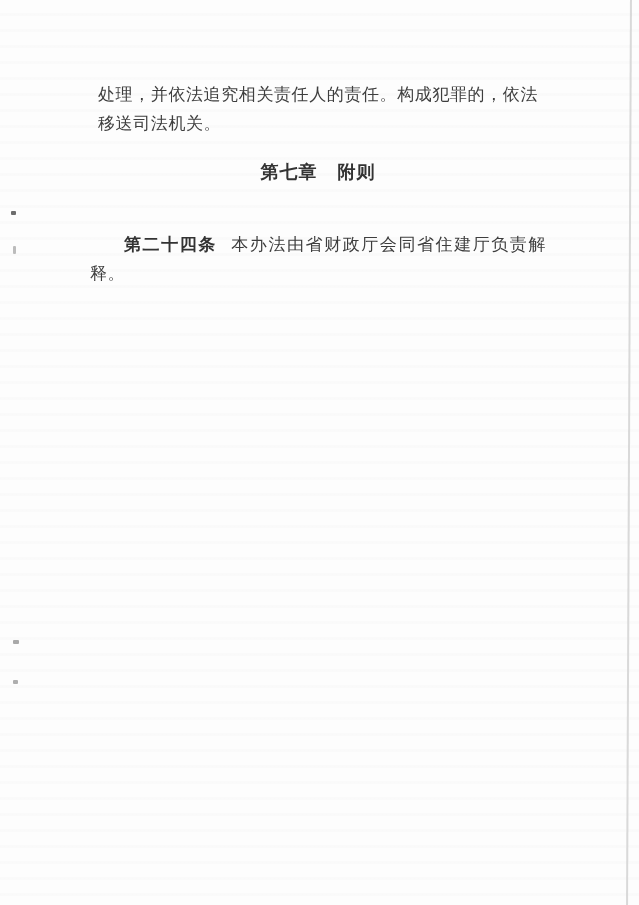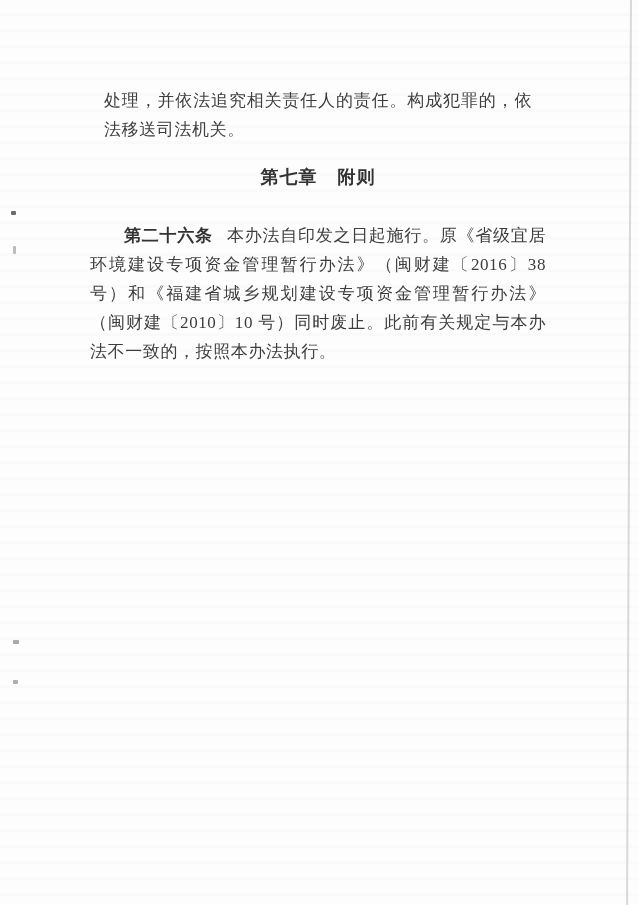--- a/index.html
+++ b/index.html
@@ -31,28 +31,28 @@
   .content {
     position: absolute;
     left: 90px;
     top: 72px;
     width: 456px;
     font-size: 17px;
     line-height: 29px;
     letter-spacing: 0.6px;
     text-align: justify;
   }
-  .para { margin: 14px; }
+  .para { margin: 8px; }
   .chapter {
-    margin: 20px 0 28px 0;
+    margin: 20px 0 43px 0;
     text-align: center;
     font-size: 18px;
     font-weight: bold;
     color: var(--heading, #333);
-    font-family: Liberation Mono, monospace;
+    font-family: Liberation Serif, serif;
     letter-spacing: 1px;
   }
   .chapter-title-gap { margin-left: 1.1em; }
   .article { margin: 0; text-indent: 2em; }
   .lead {
     font-weight: bold;
     font-family: "Liberation Sans", "DejaVu Sans", sans-serif;
     color: var(--heading, #333);
     margin-right: 0.85em;
   }
@@ -90,23 +90,23 @@
 <body>
 
 <div class="page">
 
   <div class="content">
 
     <p class="para">处理，并依法追究相关责任人的责任。构成犯罪的，依法移送司法机关。</p>
 
     <h2 class="chapter"><span>第七章</span><span class="chapter-title-gap">附则</span></h2>
 
+    <p class="article"><span class="lead">第二十四条</span><span>本办法由省财政厅会同省住建厅负责解释。</span></p>
 
 
-    <p class="article"><span class="lead">第二十六条</span><span>本办法自印发之日起施行。原《省级宜居环境建设专项资金管理暂行办法》（闽财建〔2016〕38 号）和《福建省城乡规划建设专项资金管理暂行办法》（闽财建〔2010〕10 号）同时废止。此前有关规定与本办法不一致的，按照本办法执行。</span></p>
 
   </div>
 
 
   <div class="edge-line"></div>
 
   <div class="speck speck-1"></div>
   <div class="speck speck-2"></div>
   <div class="speck speck-3"></div>
   <div class="speck speck-4"></div>

